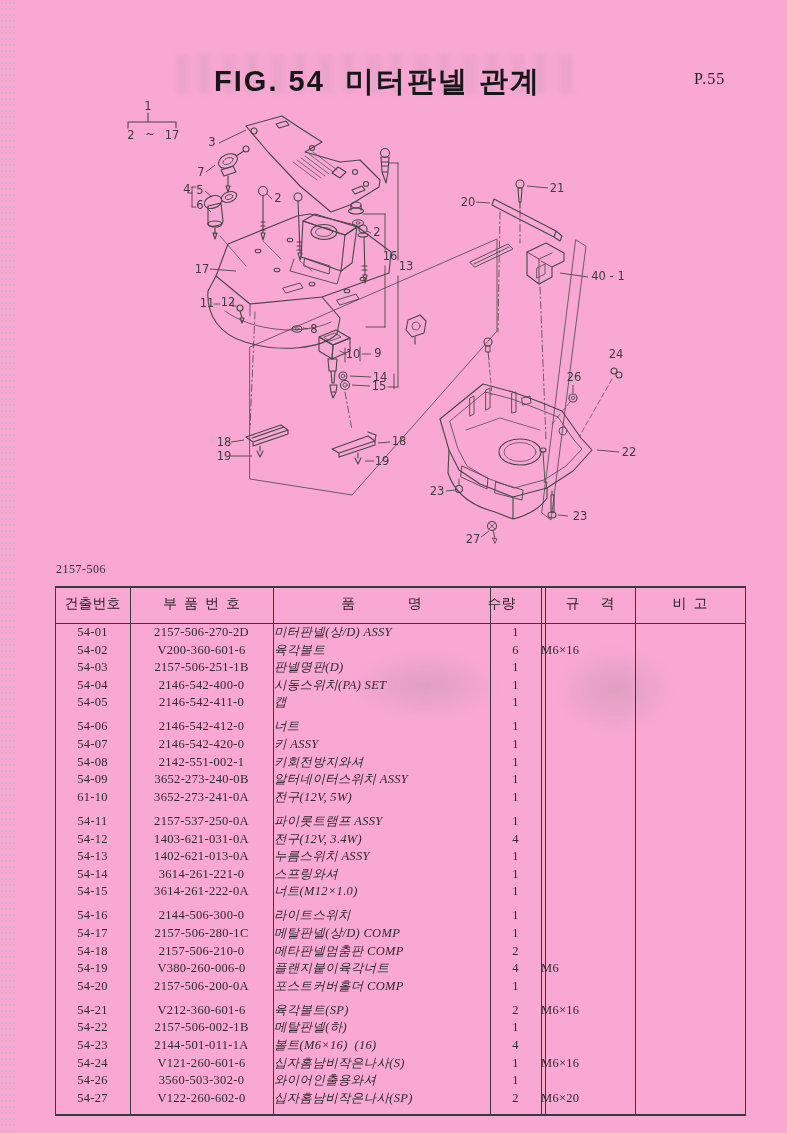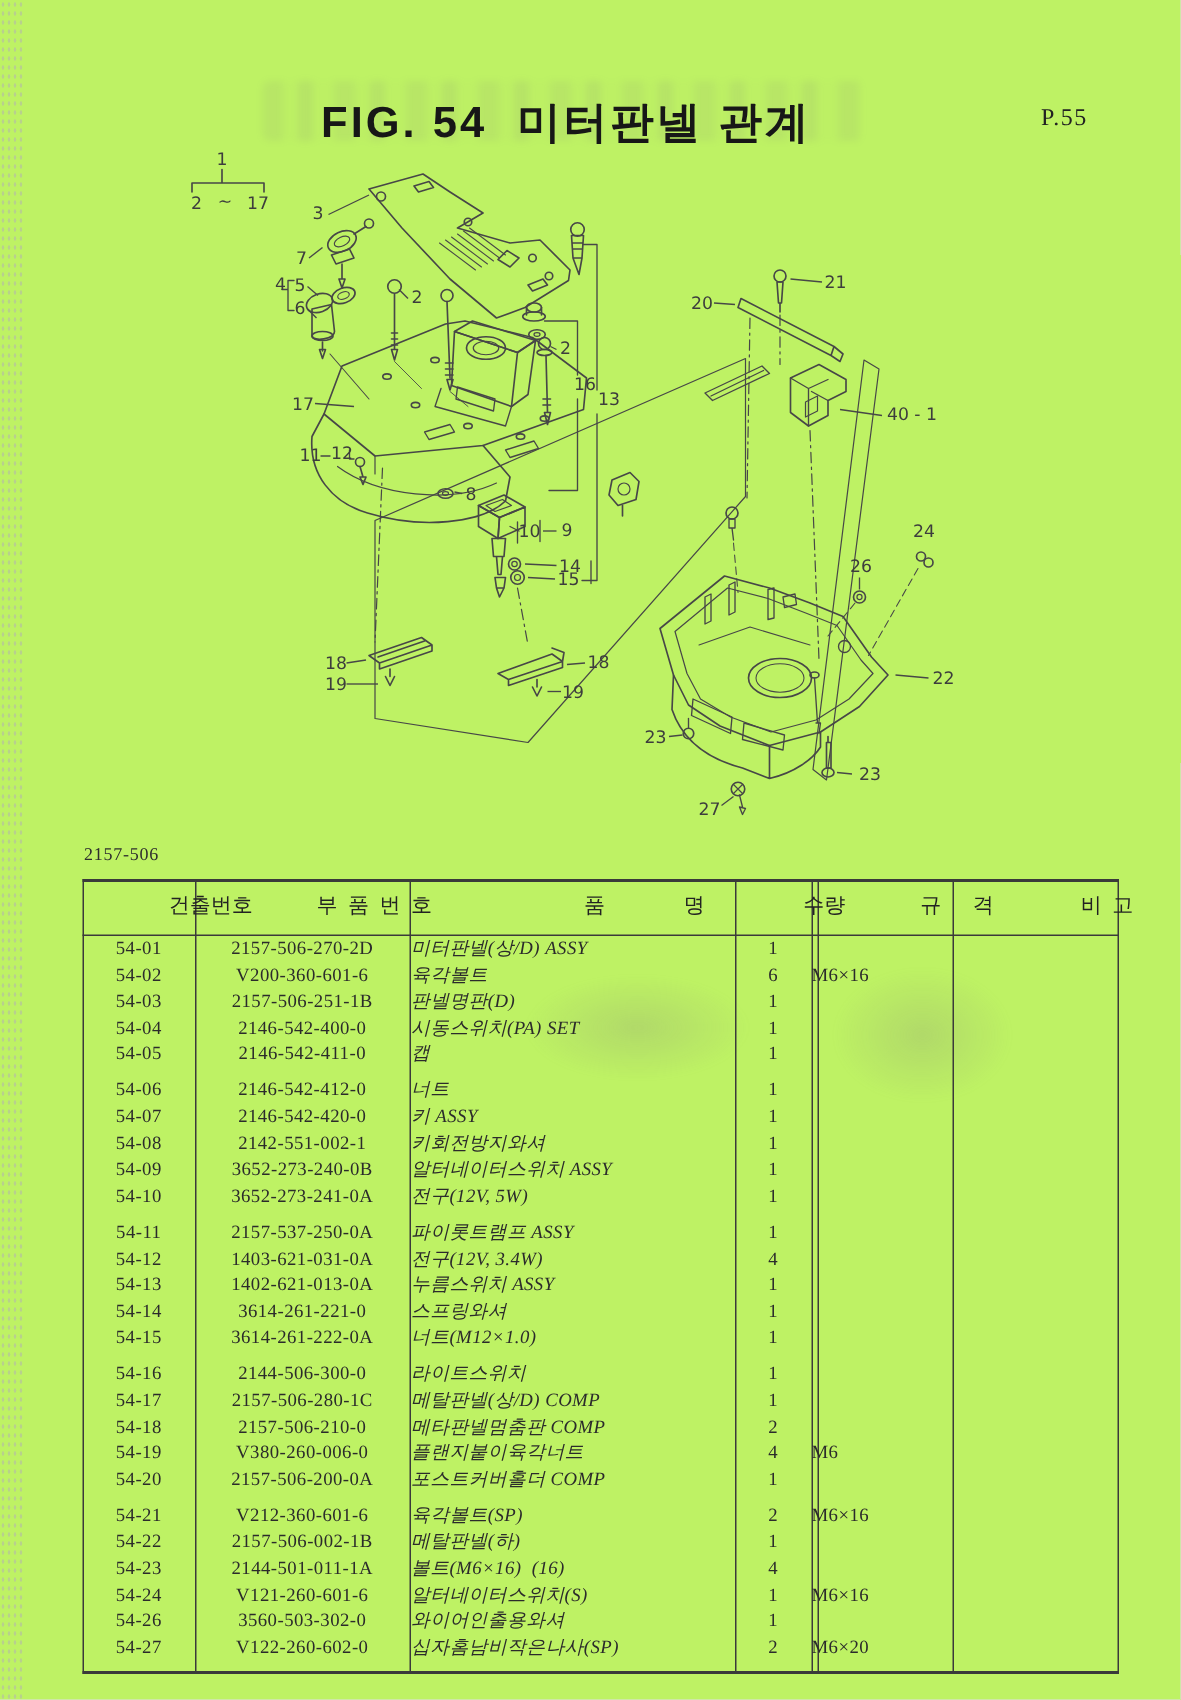--- a/index.html
+++ b/index.html
@@ -1,16 +1,16 @@
 <!DOCTYPE html>
 <html><head>
 <meta charset="utf-8">
 <style>
   html,body{margin:0;padding:0;background:#ddd;}
-  .page{position:relative;width:787px;height:1133px;background:#bef264;overflow:hidden;
+  .page{position:relative;width:787px;height:1133px;background:#f9a8d4;overflow:hidden;
         font-family:"Liberation Serif",serif;color:#2e2e2e;}
   .edge-noise{position:absolute;left:0;top:0;width:15px;height:100%;
         background-image:radial-gradient(#b4b4ae 0.8px, transparent 1.1px);
         background-size:4px 6px;opacity:.55;}
   .ghost{position:absolute;left:175px;top:54px;width:400px;height:40px;
         background:repeating-linear-gradient(90deg, rgba(125,125,120,.20) 0 14px,
           rgba(125,125,120,.04) 14px 24px, rgba(125,125,120,.24) 24px 34px,
           rgba(125,125,120,.03) 34px 48px);
         filter:blur(2.5px);border-radius:5px;opacity:.5;}
   .smudge{position:absolute;background:radial-gradient(ellipse at center, rgba(130,130,125,.22), transparent 70%);
@@ -21,21 +21,21 @@
   .pageno{position:absolute;left:694px;top:70px;font-size:16px;letter-spacing:1px;color:#222;}
   .figcode{position:absolute;left:56px;top:562px;font-size:12px;letter-spacing:.5px;}
   svg.diagram{position:absolute;left:40px;top:95px;}
   #callout-layer text{font-family:"DejaVu Sans",sans-serif;font-size:11.5px;fill:#3d3d3d;text-anchor:middle;}
 
   .ptable{position:absolute;left:55px;top:586px;width:691px;height:530px;font-size:12.5px;color:#2b2b2b;}
   .hl,.vl{position:absolute;background:#3a3a3a;}
   .hl{left:0;right:0;height:1px;}
   .hl.thick{height:2px;}
   .vl{top:0;bottom:0;width:1px;}
-  .th{position:absolute;top:9px;text-align:center;font-size:14px;white-space:pre;color:#222;padding-left:48px;}
+  .th{position:absolute;top:9px;text-align:center;font-size:14px;white-space:pre;color:#222;}
   .tbody{position:absolute;left:0;right:0;top:38px;}
   .t-row{display:flex;height:17.6px;line-height:17.6px;}
   .t-gap{height:6.5px;}
   .cell{white-space:pre;overflow:hidden;letter-spacing:.3px;}
   .c1{width:75px;text-align:center;}
   .c2{width:143px;text-align:center;}
   .c3{width:217px;padding-left:1px;box-sizing:border-box;text-align:left;font-style:italic;}
   .c4{width:51px;text-align:center;}
   .c5{width:98px;padding-left:0;box-sizing:border-box;text-align:left;}
   .c6{flex:1;text-align:center;}
@@ -385,21 +385,21 @@
         </div>
         <div class="t-row">
           <div class="cell c1">54-09</div>
           <div class="cell c2">3652-273-240-0B</div>
           <div class="cell c3">알터네이터스위치 ASSY</div>
           <div class="cell c4">1</div>
           <div class="cell c5"></div>
           <div class="cell c6"></div>
         </div>
         <div class="t-row">
-          <div class="cell c1">54-10</div>
+          <div class="cell c1">61-10</div>
           <div class="cell c2">3652-273-241-0A</div>
           <div class="cell c3">전구(12V, 5W)</div>
           <div class="cell c4">1</div>
           <div class="cell c5"></div>
           <div class="cell c6"></div>
         </div>
         <div class="t-gap"></div>
         <div class="t-row">
           <div class="cell c1">54-11</div>
           <div class="cell c2">2157-537-250-0A</div>
@@ -502,21 +502,21 @@
           <div class="cell c1">54-23</div>
           <div class="cell c2">2144-501-011-1A</div>
           <div class="cell c3">볼트(M6×16)  (16)</div>
           <div class="cell c4">4</div>
           <div class="cell c5"></div>
           <div class="cell c6"></div>
         </div>
         <div class="t-row">
           <div class="cell c1">54-24</div>
           <div class="cell c2">V121-260-601-6</div>
-          <div class="cell c3">알터네이터스위치(S)</div>
+          <div class="cell c3">십자홈남비작은나사(S)</div>
           <div class="cell c4">1</div>
           <div class="cell c5">M6×16</div>
           <div class="cell c6"></div>
         </div>
         <div class="t-row">
           <div class="cell c1">54-26</div>
           <div class="cell c2">3560-503-302-0</div>
           <div class="cell c3">와이어인출용와셔</div>
           <div class="cell c4">1</div>
           <div class="cell c5"></div>

